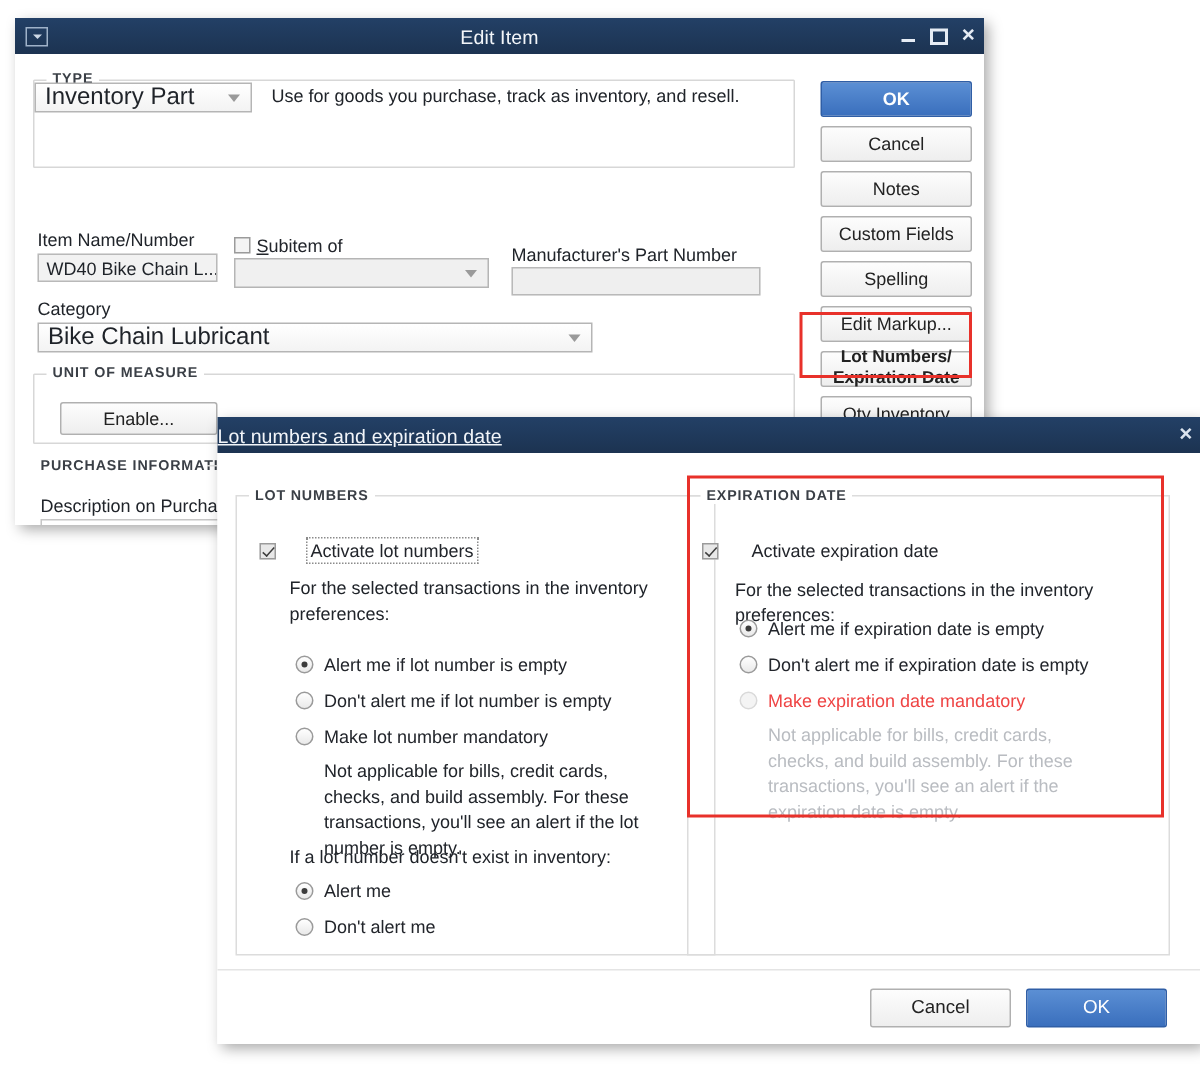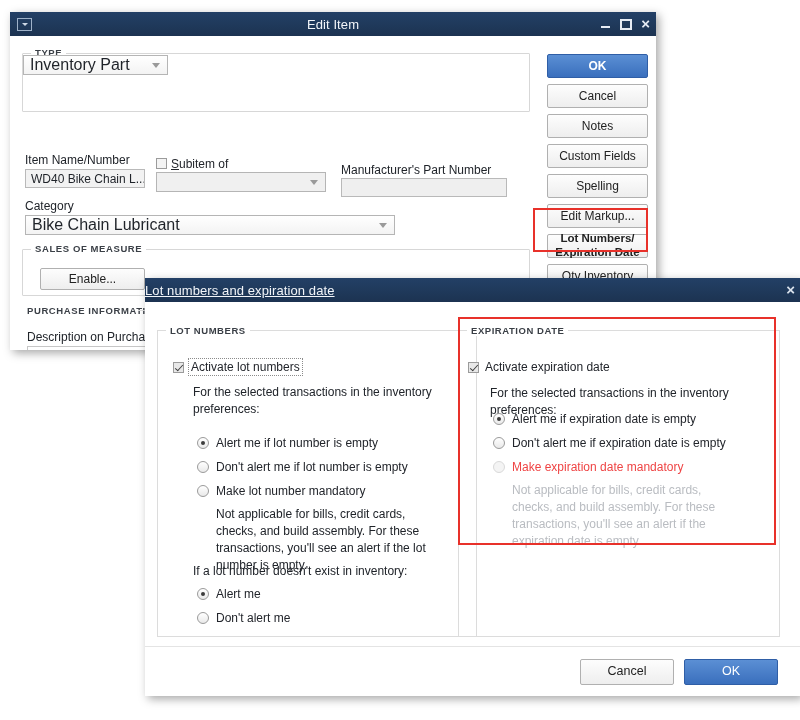--- a/index.html
+++ b/index.html
@@ -327,20 +327,21 @@
   #redbox-exp {
     left: 458px; top: 317px;
     width: 318px; height: 228px;
   }
 
   .check-row {
     position: absolute;
     display: flex;
     align-items: center;
     font-size: 12px;
+    gap: 16px;
   }
   .check-row .lbl { margin-left: 6px; }
   .focus-ring {
     outline: 1px dotted #8b8b8b;
     outline-offset: 1px;
     padding: 0 1px;
   }
 
   .para {
     position: absolute;
@@ -414,20 +415,21 @@
 
   <div class="ei-body">
 
     <div class="fieldset" id="type-fieldset">
       <span class="legend">TYPE</span>
     </div>
     <div class="combo" id="type-combo">
       <span>Inventory Part</span>
       <span class="arrow"></span>
     </div>
+    <div id="type-desc">Use for goods you purchase, track as inventory, and resell.</div>
 
     <div class="flabel" id="lbl-item-name">Item Name/Number</div>
     <div class="textbox" id="item-name-box">
       <span>WD40 Bike Chain L...</span>
     </div>
 
     <div id="subitem-check">
       <span class="cbox"></span><span class="lbl"><span class="u">S</span><span>ubitem of</span></span>
     </div>
     <div class="combo disabled" id="subitem-combo">
@@ -440,21 +442,21 @@
       <span></span>
     </div>
 
     <div class="flabel" id="lbl-category">Category</div>
     <div class="combo" id="category-combo">
       <span>Bike Chain Lubricant</span>
       <span class="arrow"></span>
     </div>
 
     <div class="fieldset" id="uom-fieldset">
-      <span class="legend">SALES OF MEASURE</span>
+      <span class="legend">UNIT OF MEASURE</span>
     </div>
     <div class="btn" id="enable-btn">Enable...</div>
 
     <div class="flabel sect-head" id="lbl-purchase">PURCHASE INFORMATION</div>
     <div class="sect-rule" style="left:128px; top:274px; width:130px;"></div>
     <div class="flabel sect-head" id="lbl-sales">SALES INFORMATION</div>
     <div class="sect-rule" style="left:388px; top:274px; width:120px;"></div>
 
     <div class="flabel" id="lbl-desc-purchase">Description on Purchas</div>
     <div id="desc-purchase-box"></div>

